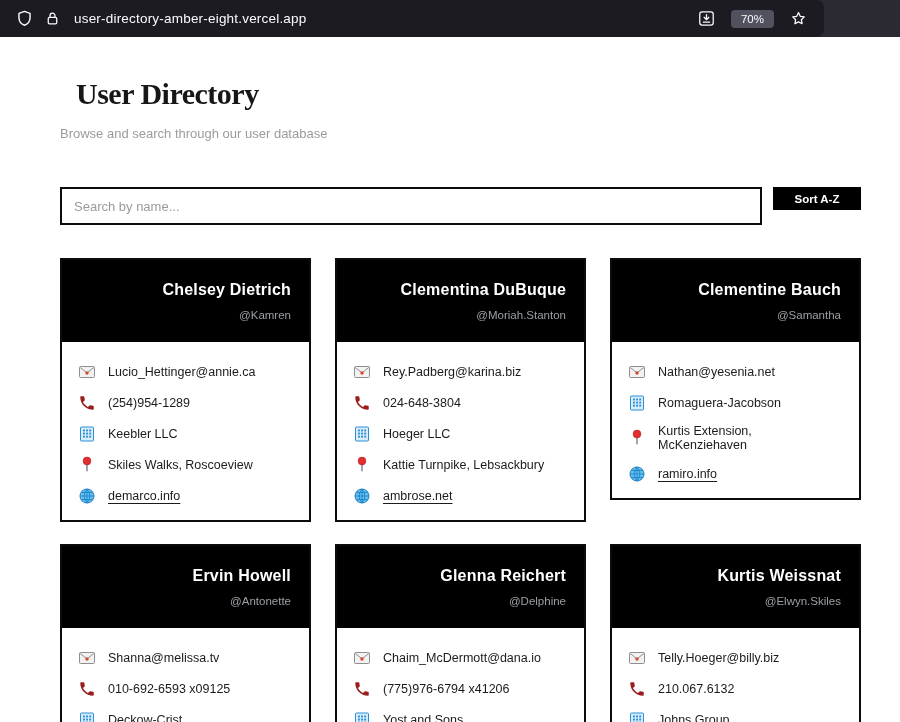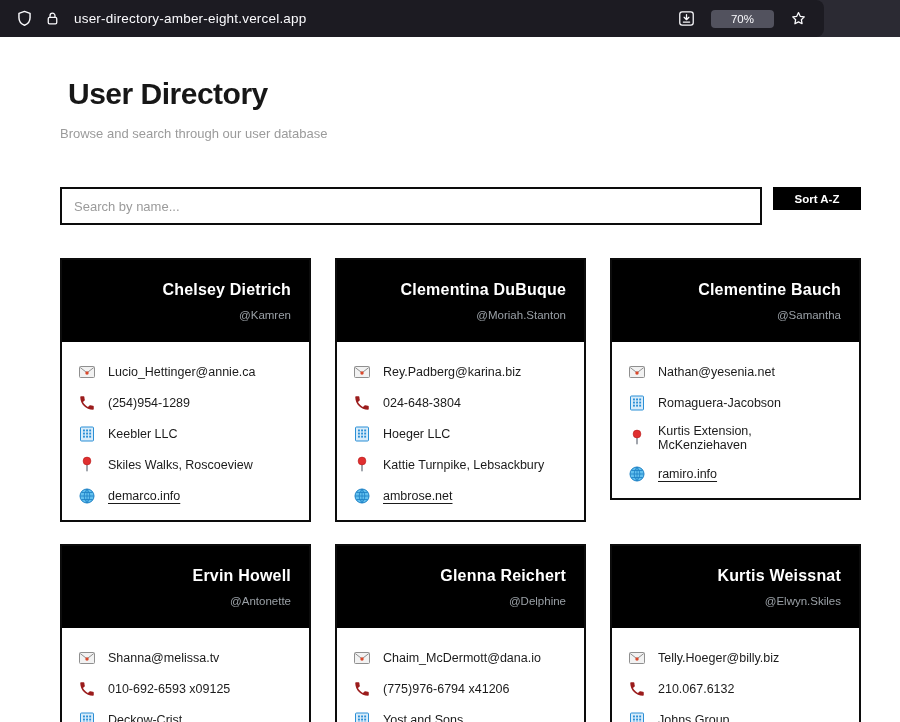--- a/index.html
+++ b/index.html
@@ -17,26 +17,26 @@
     background:#1c1b22; border-radius:0 8px 8px 0;
     display:flex; align-items:center; padding:0 12px 0 10px;
   }
   .urlbar .bicon { display:inline-flex; align-items:center; justify-content:center;
     width:28px; height:28px; flex:0 0 auto; cursor:pointer; }
   .url-text { color:#fbfbfe; font-size:13.5px; margin-left:8px; letter-spacing:.2px;
     white-space:nowrap; flex:1 1 auto; cursor:text; }
   .urlbar-right { display:flex; align-items:center; gap:10px; margin-left:auto; }
   .zoom-badge {
     background:#52525e; color:#fbfbfe; font-size:11.5px;
-    padding:3px 20px; border-radius:4px; cursor:pointer;
+    padding:3px 10px; border-radius:4px; cursor:pointer;
   }
 
   
   .content { margin:0 60px; width:801px; }
-  h1.page-title { margin:40px 8px 0; font-size:30px; font-weight:700; color:#171717; letter-spacing:-.5px; }
+  h1.page-title { margin:40px 16px 0; font-size:30px; font-weight:700; color:#171717; letter-spacing:-.5px;font-family:Liberation Serif, serif; }
   .page-subtitle { margin-top:15px; font-size:13px; color:#9b9b9b; }
 
   .search-row { display:flex; margin-top:46px; gap:11px;border-radius:16px; }
   .search-input {
     flex:1 1 auto; height:38px; border:2px solid #0c0c0c; border-radius:0;
     padding:0 12px; font-size:13px; font-family:inherit; color:#1b1b1b; outline:none;
   }
   .search-input::placeholder { color:#9b9b9b; }
   .sort-button {
     flex:0 0 88px; height:23px; background:#000; color:#fff;

